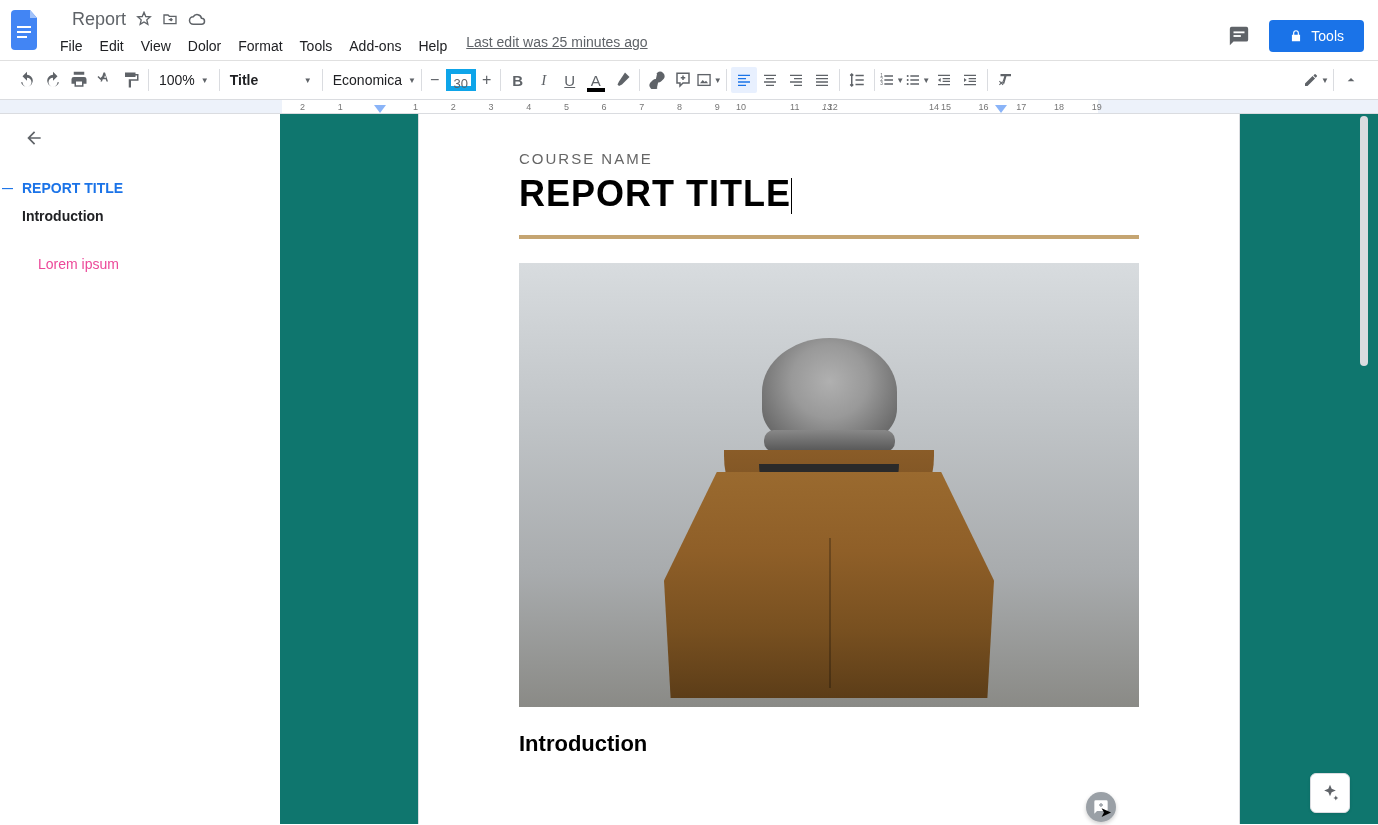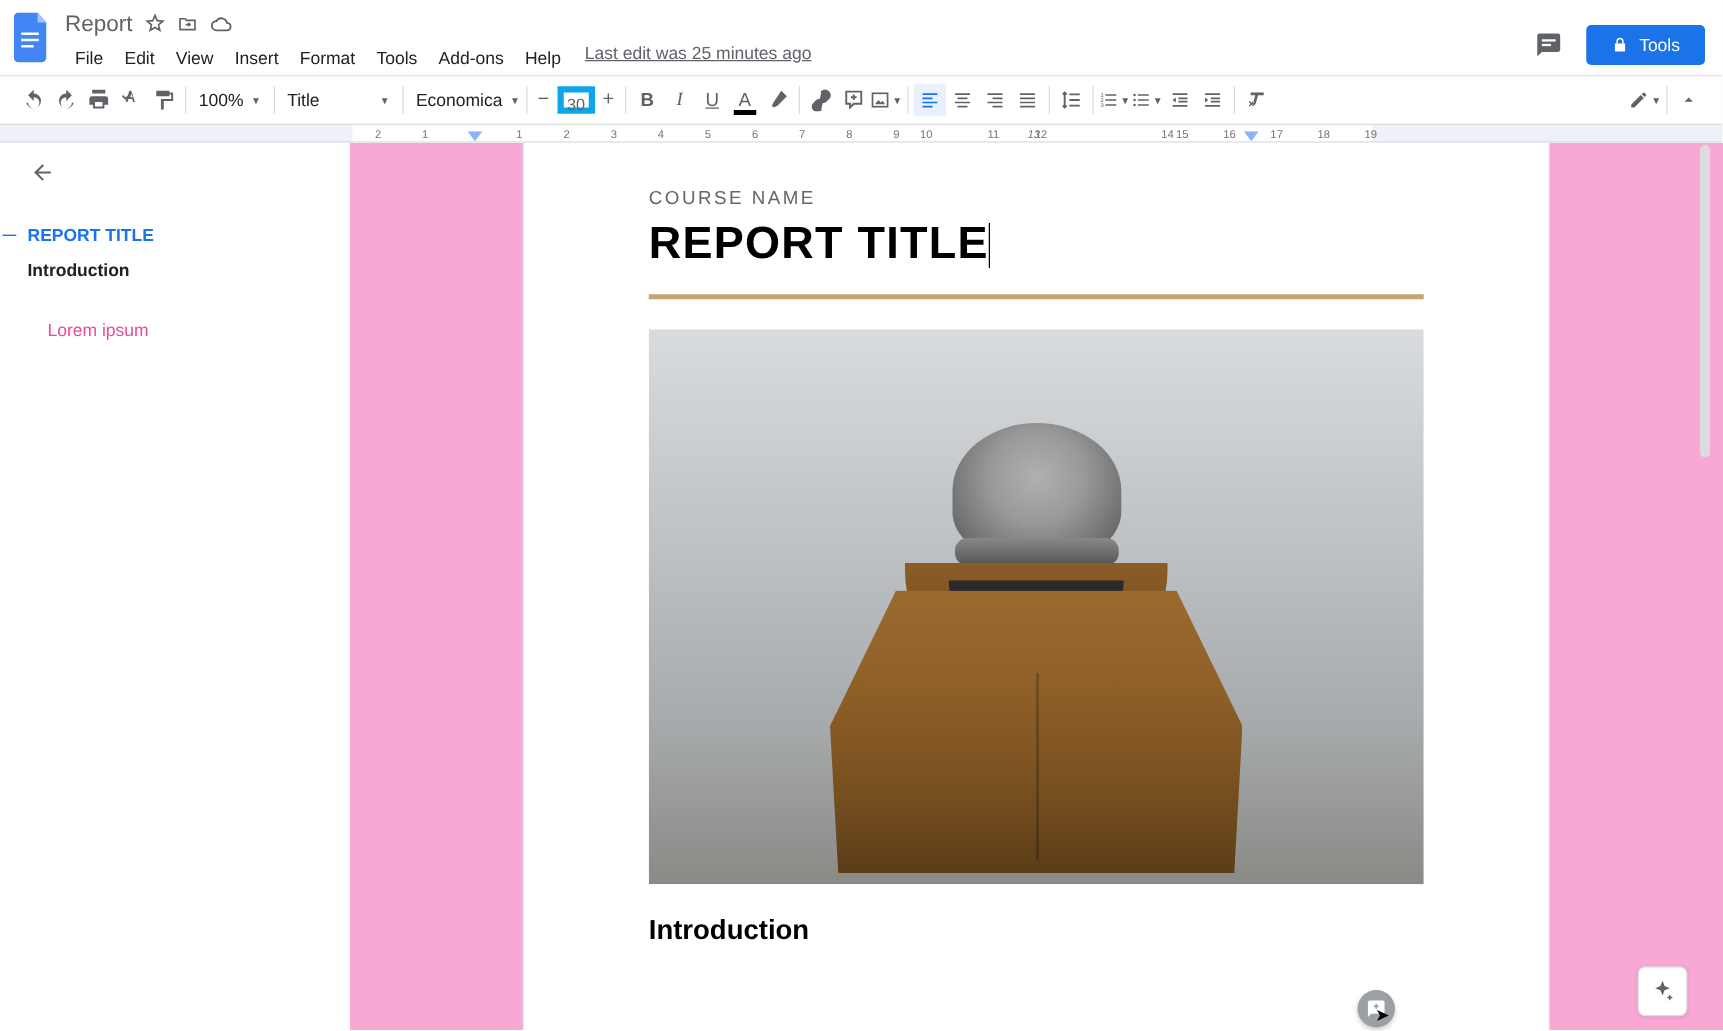--- a/index.html
+++ b/index.html
@@ -1,56 +1,56 @@
 <!DOCTYPE html>
 <html><head>
 <meta charset="utf-8">
 <style>
 * { box-sizing: border-box; margin: 0; padding: 0; }
 body { font-family: Arial, sans-serif; background: #fff; overflow: hidden; width: 1378px; height: 825px; position: relative; }
 .header { display: flex; align-items: flex-start; padding: 8px 14px 0 8px; height: 60px; }
 .logo { width: 36px; height: 44px; margin-right: 8px; display: flex; align-items: center; justify-content: center; }
 .logo svg { width: 30px; height: 40px; }
 .title-area { flex: 1; }
-.doc-title-row { display: flex; align-items: center; gap: 10px; height: 22px; }
+.doc-title-row { display: flex; align-items: center; gap: 10px; height: 22px; margin-left: 20px; }
 .doc-title { font-size: 18px; color: #5f6368; }
 .title-icon { color: #5f6368; display: flex; align-items: center; }
 .menubar { display: flex; gap: 1px; margin-top: 4px; font-size: 14px; color: #202124; }
 .menubar span.menu-item { padding: 4px 8px; cursor: pointer; }
 .last-edit { margin-left: 10px; color: #5f6368; text-decoration: underline; cursor: pointer; font-size: 14px; }
 .header-right { display: flex; align-items: center; gap: 16px; padding-top: 12px; }
 .comments-btn { width: 28px; height: 28px; color: #5f6368; display: flex; align-items: center; justify-content: center; cursor: pointer; }
 .share-btn { background: #1a73e8; color: #fff; font-weight: 500; font-size: 14px; padding: 8px 20px; border-radius: 4px; display: flex; align-items: center; gap: 8px; cursor: pointer; }
 .toolbar { height: 40px; border-top: 1px solid #e0e0e0; border-bottom: 1px solid #dadce0; display: flex; align-items: center; padding: 0 14px; gap: 0; background: #fff; color: #5f6368; }
 .tb { width: 26px; height: 26px; display: flex; align-items: center; justify-content: center; cursor: pointer; border-radius: 2px; }
 .tb.active { background: #e8f0fe; color: #1a73e8; }
 .sep { width: 1px; height: 22px; background: #dadce0; margin: 0 4px; }
 .zoom-sel, .style-sel, .font-sel { display: flex; align-items: center; gap: 6px; padding: 0 6px; cursor: pointer; font-size: 14px; color: #202124; }
-.style-sel { width: 94px; }
+.style-sel { width: 94px; font-weight: bold; }
 .font-sel { width: 90px; }
 .drop-arrow { font-size: 8px; color: #5f6368; }
 .font-size { display: flex; align-items: center; gap: 2px; }
 .fs-box { width: 30px; height: 22px; border: 5px solid #0ea5e9; text-align: center; font-size: 13px; line-height: 20px; }
 .fs-btn { width: 18px; height: 18px; display: flex; align-items: center; justify-content: center; cursor: pointer; }
 .txtcolor-ind { position: relative; }
 .txtcolor-ind::after { content: ''; position: absolute; bottom: 1px; left: 4px; width: 18px; height: 4px; background: #000; }
 .spacer { flex: 1; }
 .ruler { height: 14px; background: #edf2fa; border-bottom: 1px solid #dadce0; position: relative; overflow: hidden; }
 .ruler-inner { position: absolute; left: 282px; right: 280px; top: 0; height: 14px; background: #fff; }
 .ruler-tick { position: absolute; top: 2px; font-size: 9px; color: #757575; }
 .body-area { display: flex; height: 710px; background: #f8f9fa; }
 .outline { width: 280px; background: #fff; padding: 14px 20px; }
 .outline-back { width: 22px; height: 22px; color: #5f6368; cursor: pointer; margin-bottom: 24px; margin-left: 4px; }
 .out-item { font-size: 14px; padding: 6px 0 6px 2px; cursor: pointer; color: #3c4043; }
 .out-title { color: #1a73e8; font-weight: 600; position: relative; font-size: 14px; }
 .out-title::before { content: '—'; position: absolute; left: -18px; color: #1a73e8; font-size: 11px; top: 8px; }
 .out-h1 { font-weight: 600; color: #202124; }
 .out-h2 { padding-left: 18px; color: #ec4899; margin-top: 20px; }
 .out-h3 { padding-left: 34px; color: #5f6368; }
-.canvas { flex: 1; overflow-y: auto; background: #f9a8d4; position: relative; }
+.canvas { flex: 1; overflow-y: auto; background: #0f766e; position: relative; }
 .page { width: 820px; min-height: 1060px; background: #fff; margin: 0 auto; box-shadow: 0 0 0 1px #dadce0; padding: 36px 100px; position: relative; }
 .course { font-family: 'Arial Narrow', Arial; letter-spacing: 2px; font-size: 15px; color: #666; font-weight: 400; }
 .rpt-title { font-family: 'Arial Narrow', Arial; font-size: 36px; letter-spacing: 1px; font-weight: 600; color: #000; margin-top: 6px; position: relative; }
 .cursor-line { display: inline-block; width: 1px; height: 36px; background: #000; vertical-align: middle; margin-left: 0px; }
 .subtitle { font-family: 'Arial Narrow', Arial; font-size: 34px; letter-spacing: 0px; color: #333; font-weight: 400; margin-top: 8px; }
 .divider { height: 4px; background: #c5a572; margin: 20px 0 24px 0; }
 .img-ph { width: 100%; height: 444px; position: relative; overflow: hidden; }
 .sky { position: absolute; inset: 0; background: linear-gradient(180deg, #d8dcdf 0%, #c0c4c7 35%, #a8abad 70%, #8a8a86 100%); }
 .person { position: absolute; left: 50%; top: 75px; transform: translateX(-50%); width: 360px; }
 .beanie { width: 135px; height: 108px; background: radial-gradient(ellipse at 50% 40%, #b0b0b0 0%, #999 40%, #777 70%, #555 100%); border-radius: 58% 58% 40% 40%; margin: 0 auto; position: relative; }
@@ -99,21 +99,21 @@
       <span class="title-icon">
           <svg width="18" height="14" viewBox="0 0 24 18">
             <path fill="none" stroke="currentColor" stroke-width="2" d="M7 16a5 5 0 0 1 0-10 6 6 0 0 1 11 2 4 4 0 0 1 0 8z"></path>
           </svg>
         </span>
     </div>
     <div class="menubar">
       <span class="menu-item">File</span>
       <span class="menu-item">Edit</span>
       <span class="menu-item">View</span>
-      <span class="menu-item">Insert</span>
+      <span class="menu-item">Dolor</span>
       <span class="menu-item">Format</span>
       <span class="menu-item">Tools</span>
       <span class="menu-item">Add-ons</span>
       <span class="menu-item">Help</span>
       <span class="last-edit">Last edit was 25 minutes ago</span>
     </div>
   </div>
   <div class="header-right">
     <div class="comments-btn">
         <svg width="22" height="22" viewBox="0 0 24 24">

